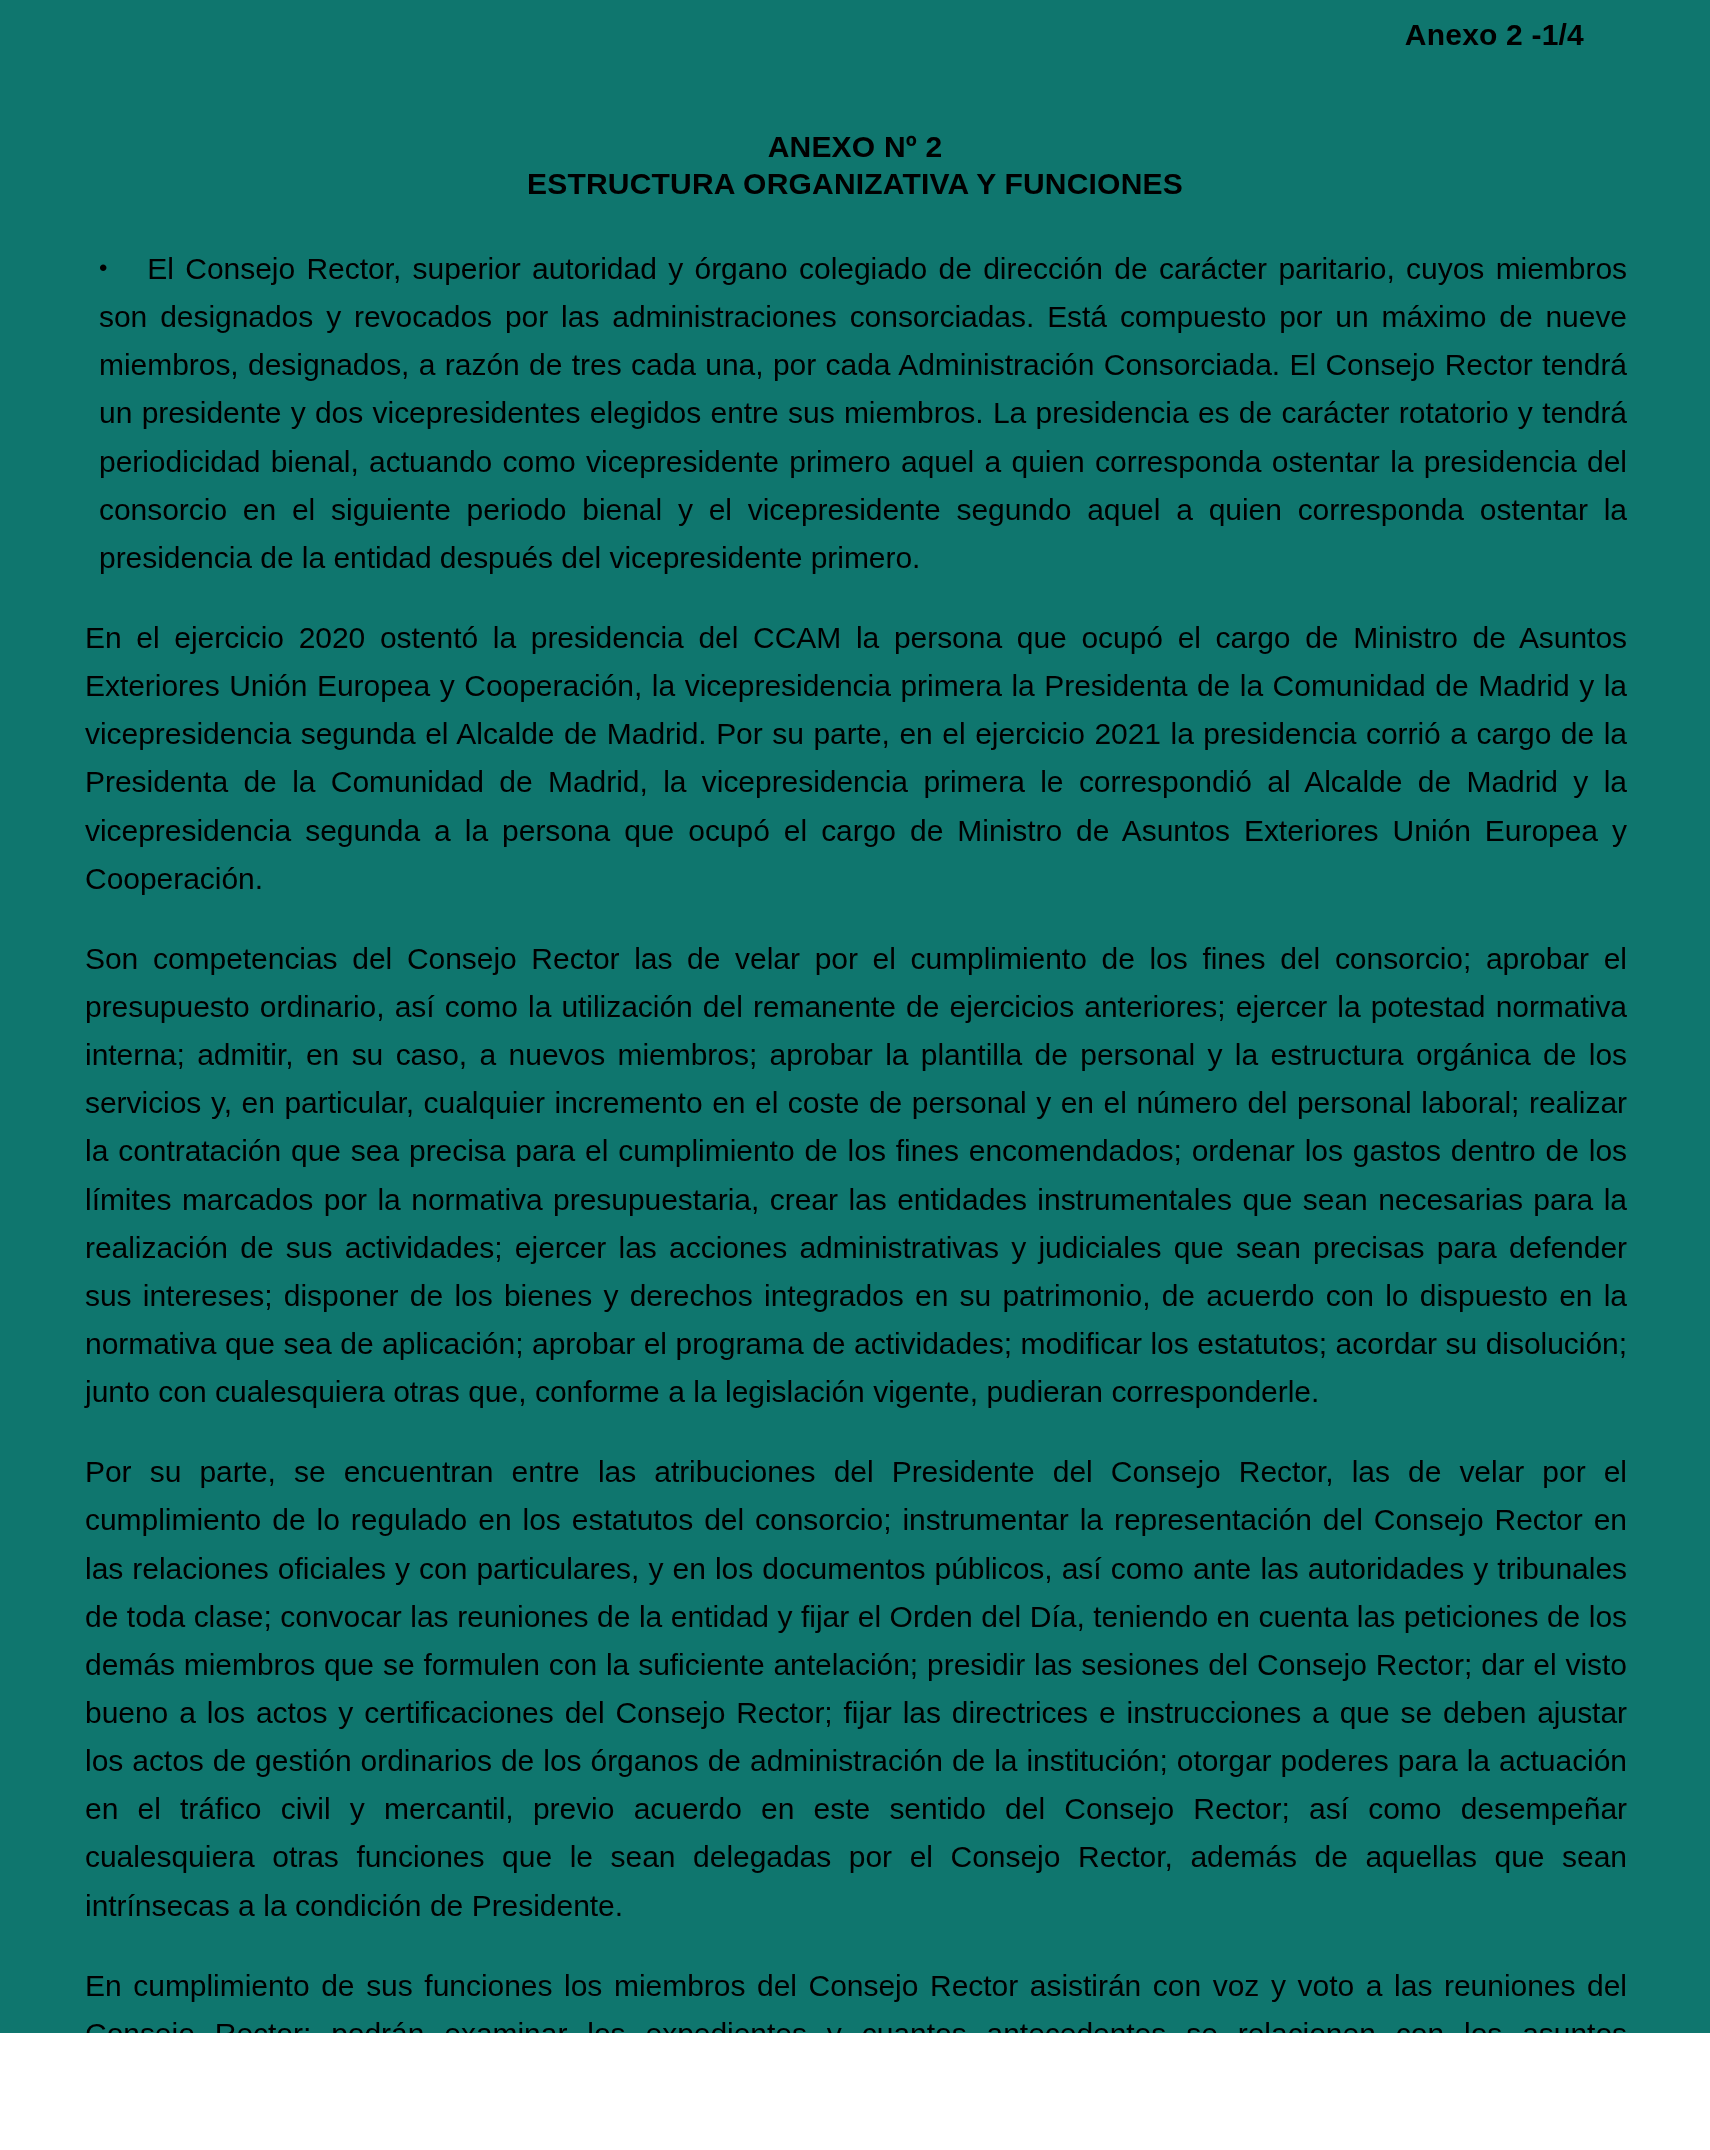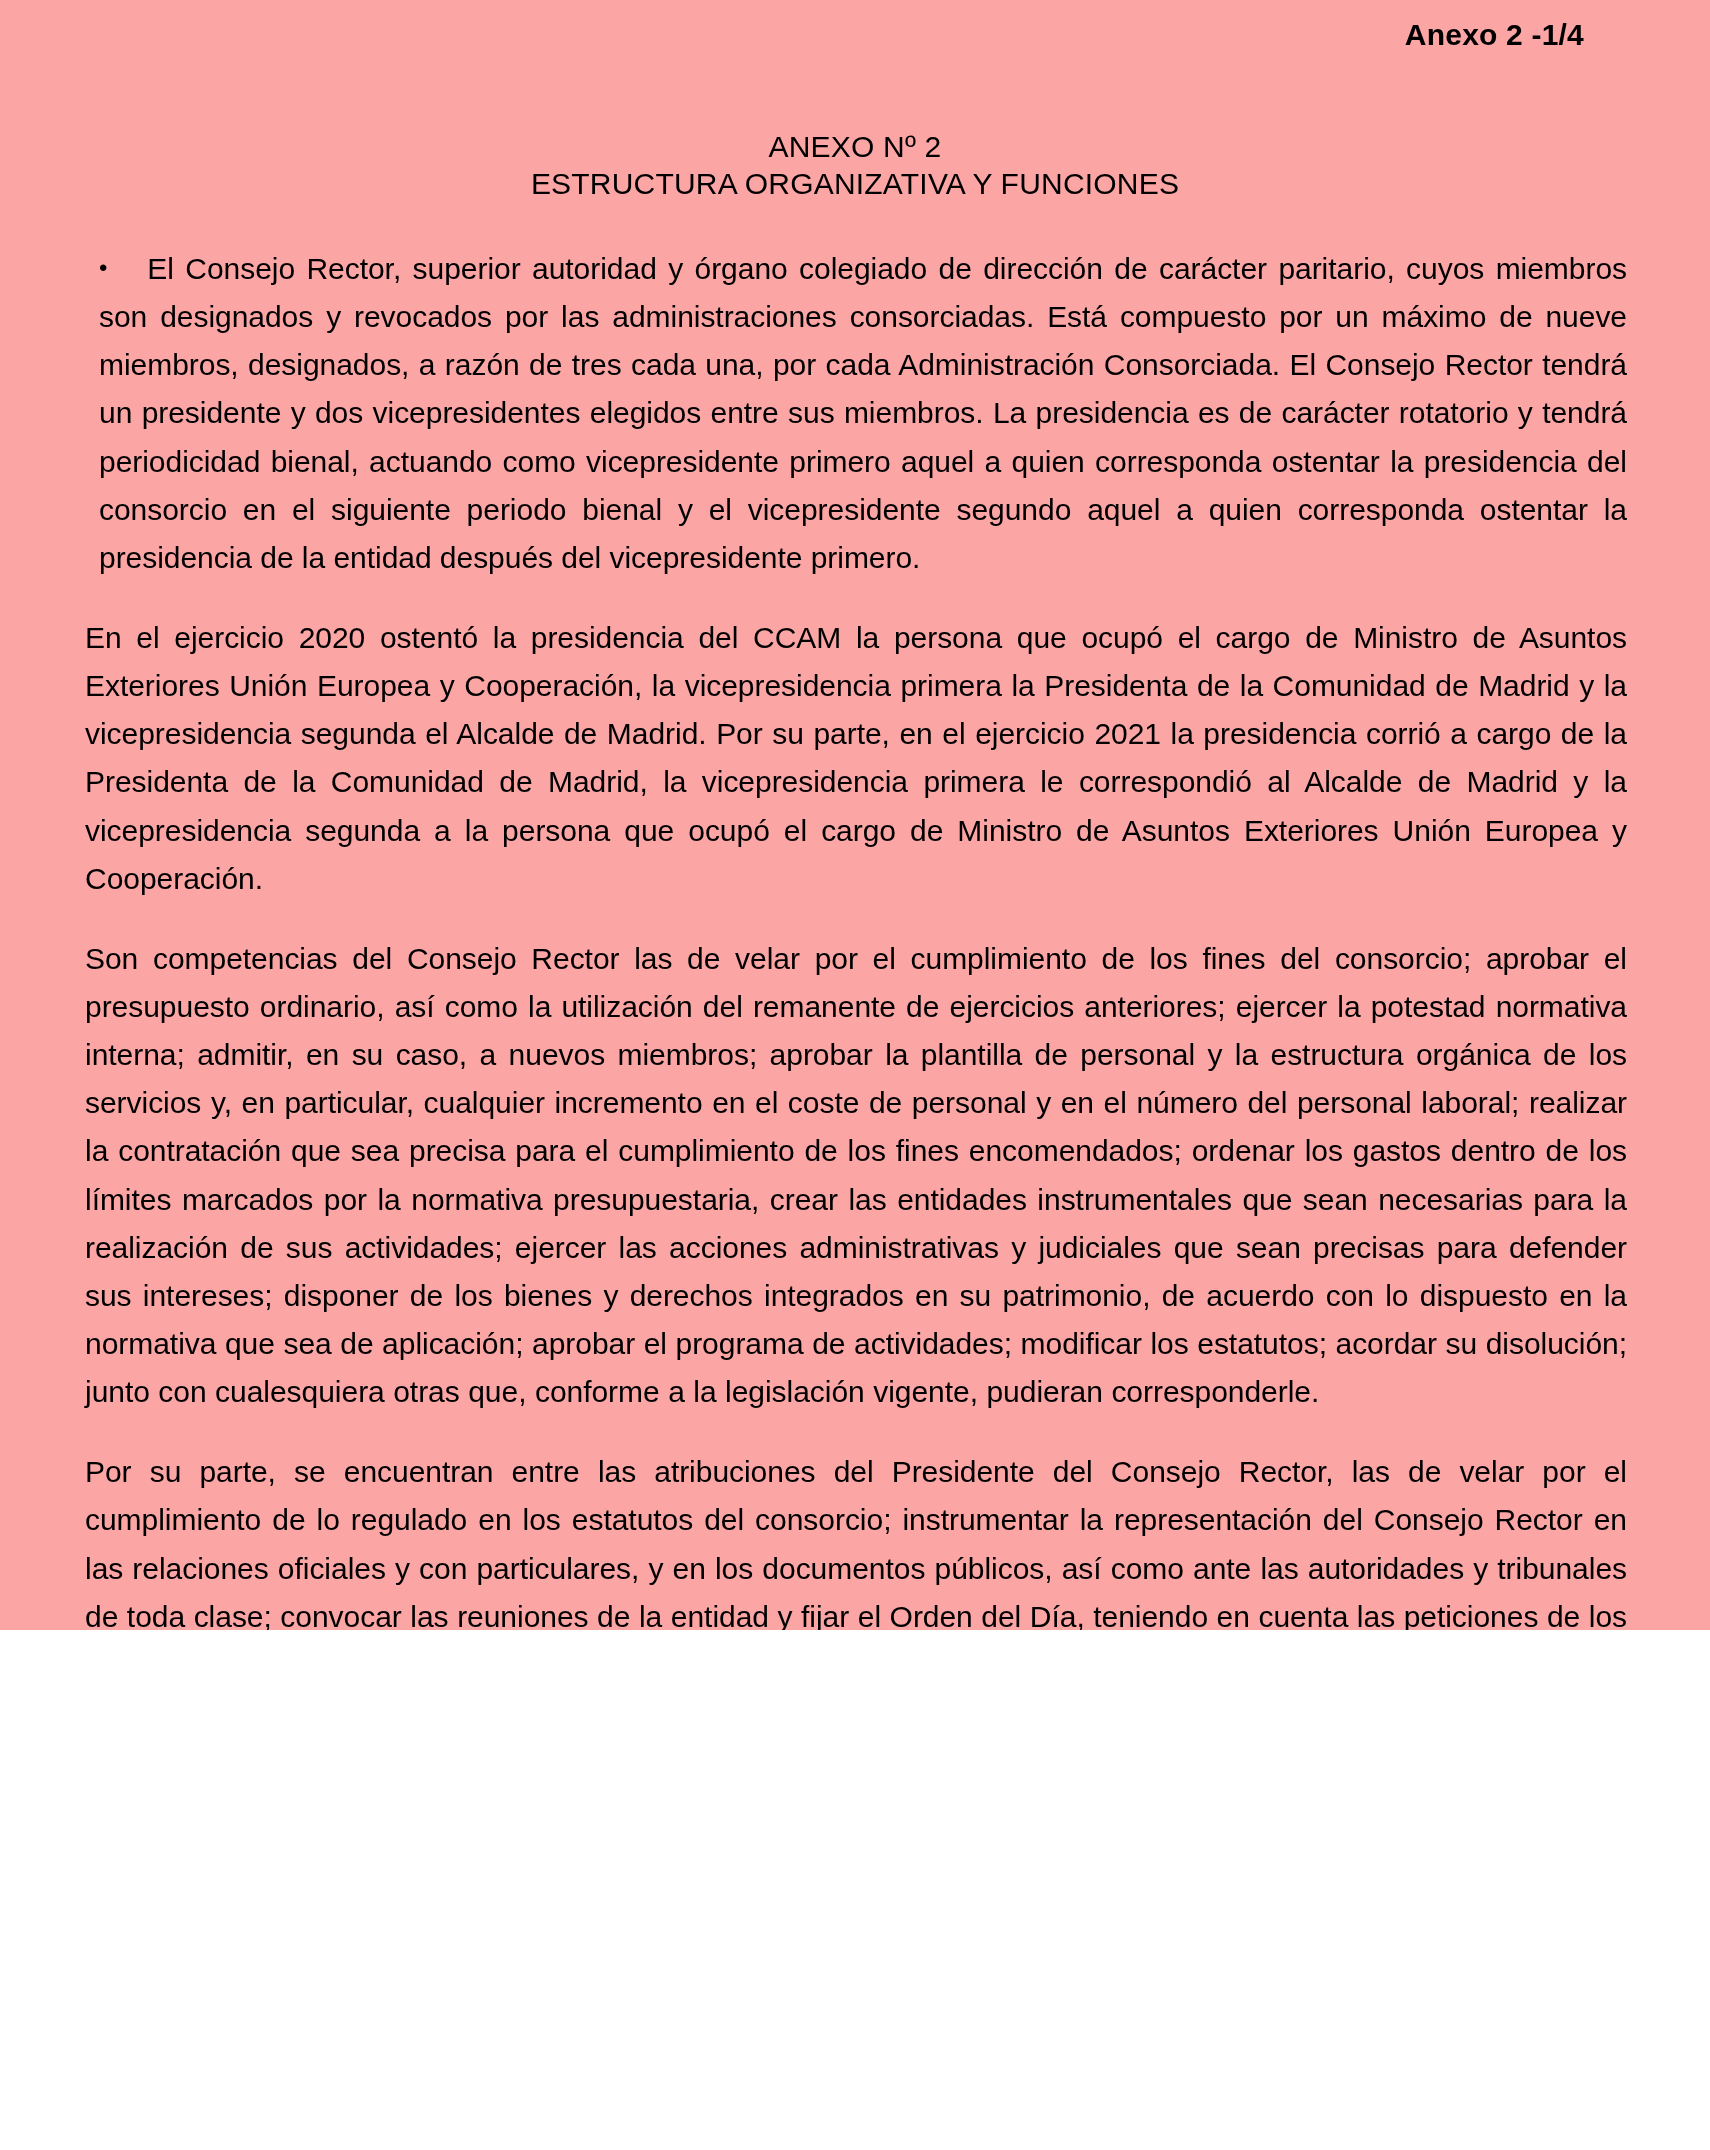--- a/index.html
+++ b/index.html
@@ -7,22 +7,22 @@
     padding: 0;
     background: #ffffff;
   }
   body {
     font-family: "Liberation Sans", sans-serif;
     color: #000000;
   }
   .page {
     position: relative;
     width: 1711px;
-    height: 1630px;
-    background: #fca5a5;
+    height: 2033px;
+    background: #0f766e;
     box-sizing: border-box;
     padding: 16px;
     overflow: hidden;
   }
   .page-header {
     position: absolute;
     top: 17.7px;
     right: 127px;
     font-size: 30px;
     font-weight: bold;
@@ -31,21 +31,21 @@
   }
   .title-block {
     position: absolute;
     top: 129px;
     left: 85px;
     width: 1540px;
     text-align: center;
   }
   .title-line {
     font-size: 30px;
-    font-weight: normal;
+    font-weight: bold;
     line-height: 1.22;
     letter-spacing: 0.2px;
   }
   .body-area {
     position: absolute;
     top: 245px;
     left: 85px;
     width: 1542px;
   }
   p.para {

